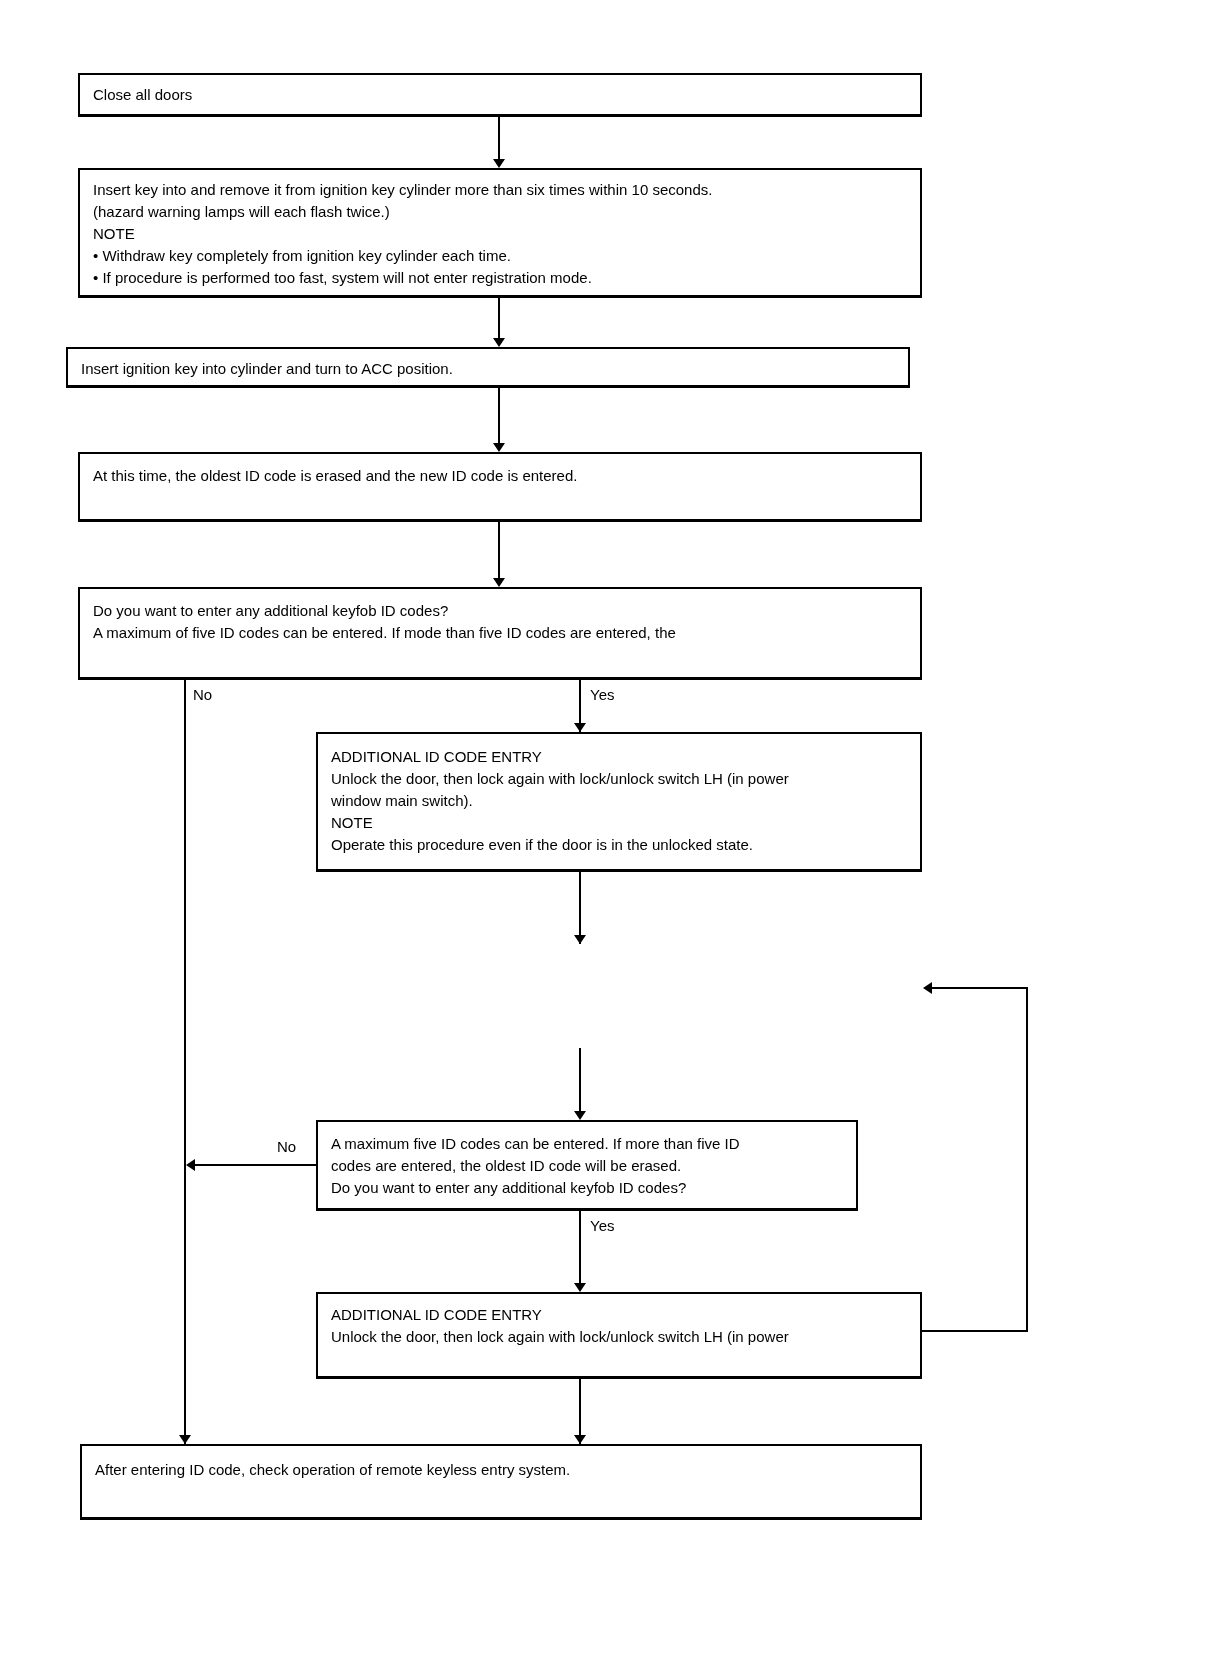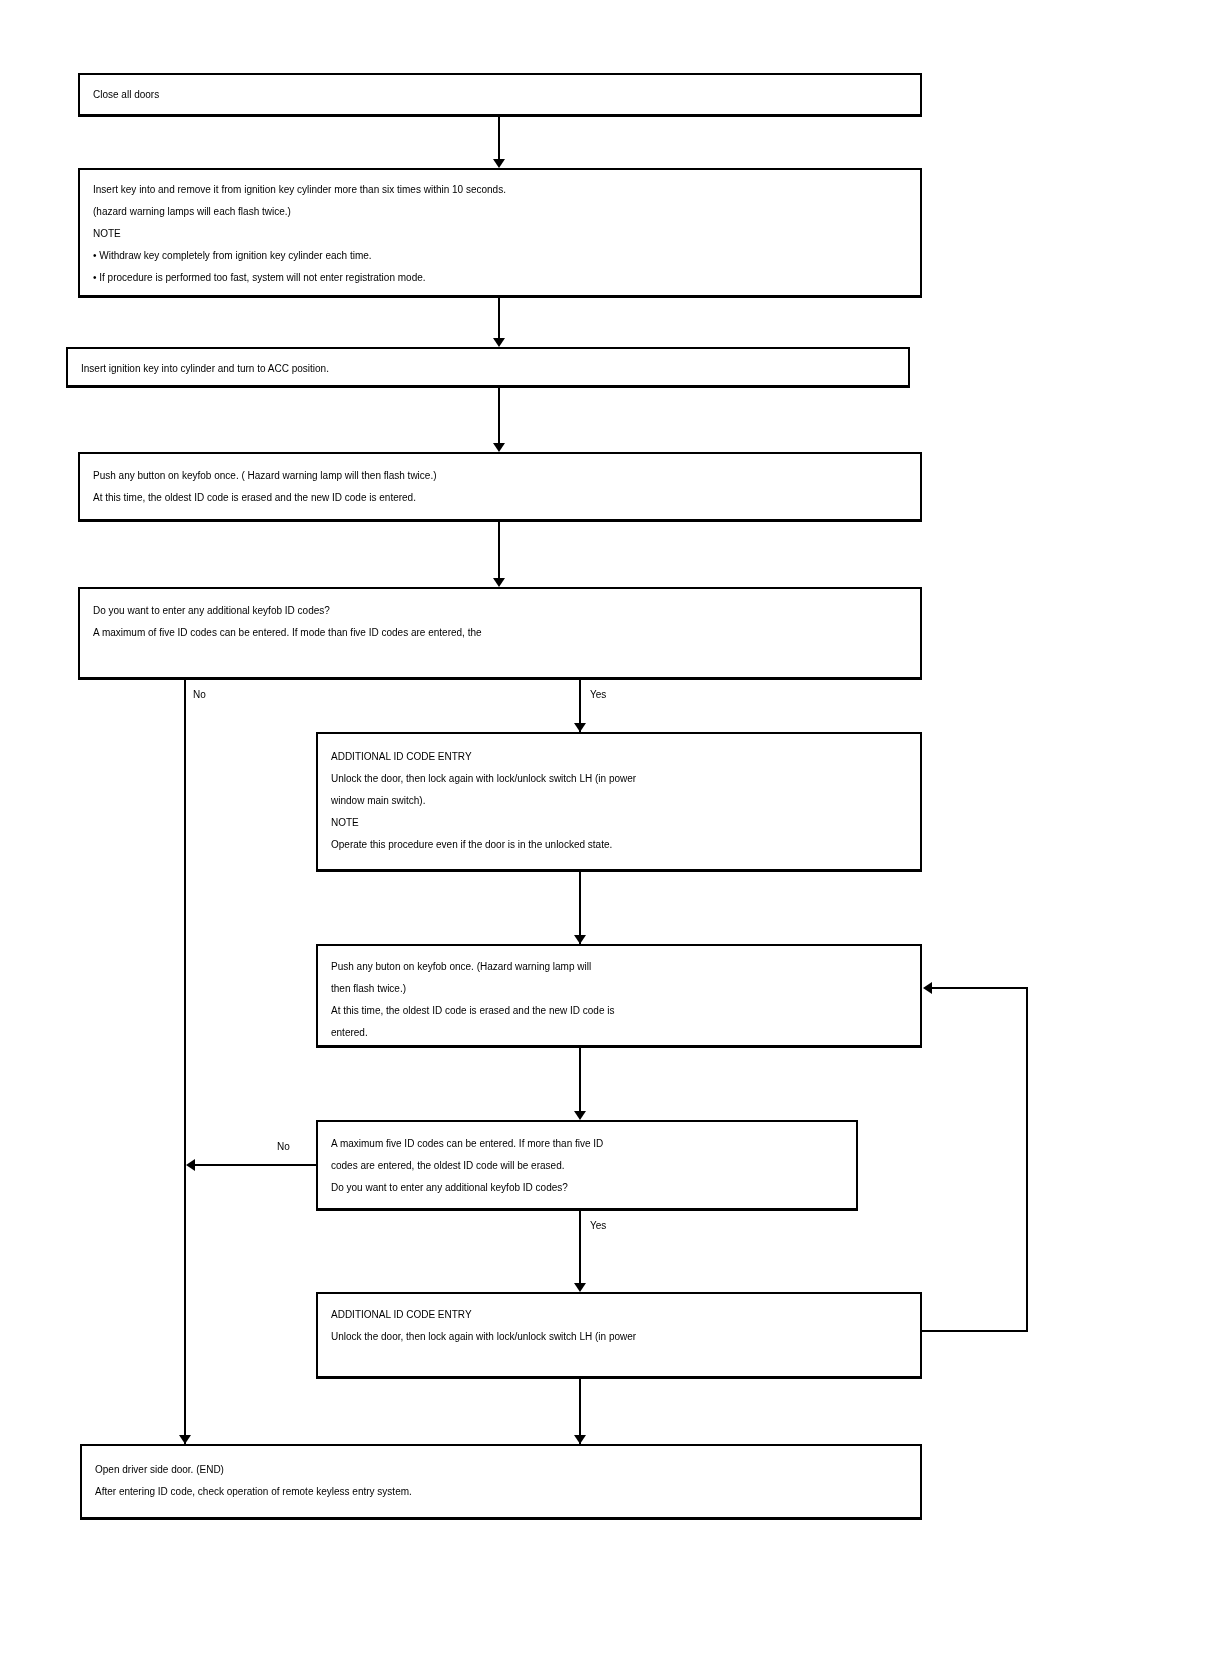--- a/index.html
+++ b/index.html
@@ -2,21 +2,21 @@
 <html><head>
 <meta charset="utf-8">
 <style>
   html, body { margin: 0; padding: 0; background: #ffffff; }
   #canvas {
     position: relative;
     width: 1216px;
     height: 1660px;
     background: #ffffff;
     font-family: "Liberation Sans", "DejaVu Sans", sans-serif;
-    font-size: 10px;
+    font-size: 15px;
     color: #000;
     line-height: 22px;
   }
   .box {
     position: absolute;
     box-sizing: border-box;
     border: 2px solid #000;
     border-bottom-width: 3px;
     background: #fff;
     padding: 9px 14px 0 13px;
@@ -63,21 +63,20 @@
   <div class="ah-down" style="left:493px; top:338px;"></div>
 
   <div class="box" style="left:66px; top:347px; width:844px; height:41px;">
     <div class="ln">Insert ignition key into cylinder and turn to ACC position.</div>
   </div>
 
   <div class="vline" style="left:498px; top:388px; height:56px;"></div>
   <div class="ah-down" style="left:493px; top:443px;"></div>
 
   <div class="box" style="left:78px; top:452px; width:844px; height:70px; padding-top:11px;">
-    <div class="ln">Push any button on keyfob once. ( Hazard warning lamp will then flash twice.)</div>
     <div class="ln b">At this time, the oldest ID code is erased and the new ID code is entered.</div>
   </div>
 
   <div class="vline" style="left:498px; top:522px; height:57px;"></div>
   <div class="ah-down" style="left:493px; top:578px;"></div>
 
   <div class="box" style="left:78px; top:587px; width:844px; height:93px; padding-top:11px;">
     <div class="ln">Do you want to enter any additional keyfob ID codes?</div>
     <div class="ln b">A maximum of five ID codes can be entered. If mode than five ID codes are entered, the</div>
   </div>
@@ -94,26 +93,20 @@
     <div class="ln">ADDITIONAL ID CODE ENTRY</div>
     <div class="ln">Unlock the door, then lock again with lock/unlock switch LH (in power</div>
     <div class="ln">window main switch).</div>
     <div class="ln b">NOTE</div>
     <div class="ln b">Operate this procedure even if the door is in the unlocked state.</div>
   </div>
 
   <div class="vline" style="left:579px; top:872px; height:72px;"></div>
   <div class="ah-down" style="left:574px; top:935px;"></div>
 
-  <div class="box" style="left:316px; top:944px; width:606px; height:104px; padding-top:10px;">
-    <div class="ln">Push any buton on keyfob once. (Hazard warning lamp will</div>
-    <div class="ln">then flash twice.)</div>
-    <div class="ln b">At this time, the oldest ID code is erased and the new ID code is</div>
-    <div class="ln b">entered.</div>
-  </div>
 
   <div class="vline" style="left:579px; top:1048px; height:63px;"></div>
   <div class="ah-down" style="left:574px; top:1111px;"></div>
 
   <div class="box" style="left:316px; top:1120px; width:542px; height:91px; padding-top:11px;">
     <div class="ln b">A maximum five ID codes can be entered. If more than five ID</div>
     <div class="ln b">codes are entered, the oldest ID code will be erased.</div>
     <div class="ln">Do you want to enter any additional keyfob ID codes?</div>
   </div>
 
@@ -132,17 +125,16 @@
 
   <div class="vline" style="left:579px; top:1379px; height:65px;"></div>
   <div class="ah-down" style="left:574px; top:1435px;"></div>
 
   <div class="hline" style="left:922px; top:1330px; width:106px;"></div>
   <div class="vline" style="left:1026px; top:987px; height:345px;"></div>
   <div class="hline" style="left:932px; top:987px; width:96px;"></div>
   <div class="ah-left" style="left:923px; top:982px;"></div>
 
   <div class="box" style="left:80px; top:1444px; width:842px; height:76px; padding-top:13px;">
-    <div class="ln">Open driver side door. (END)</div>
     <div class="ln b">After entering ID code, check operation of remote keyless entry system.</div>
   </div>
 
 </div>
 
 </body></html>

